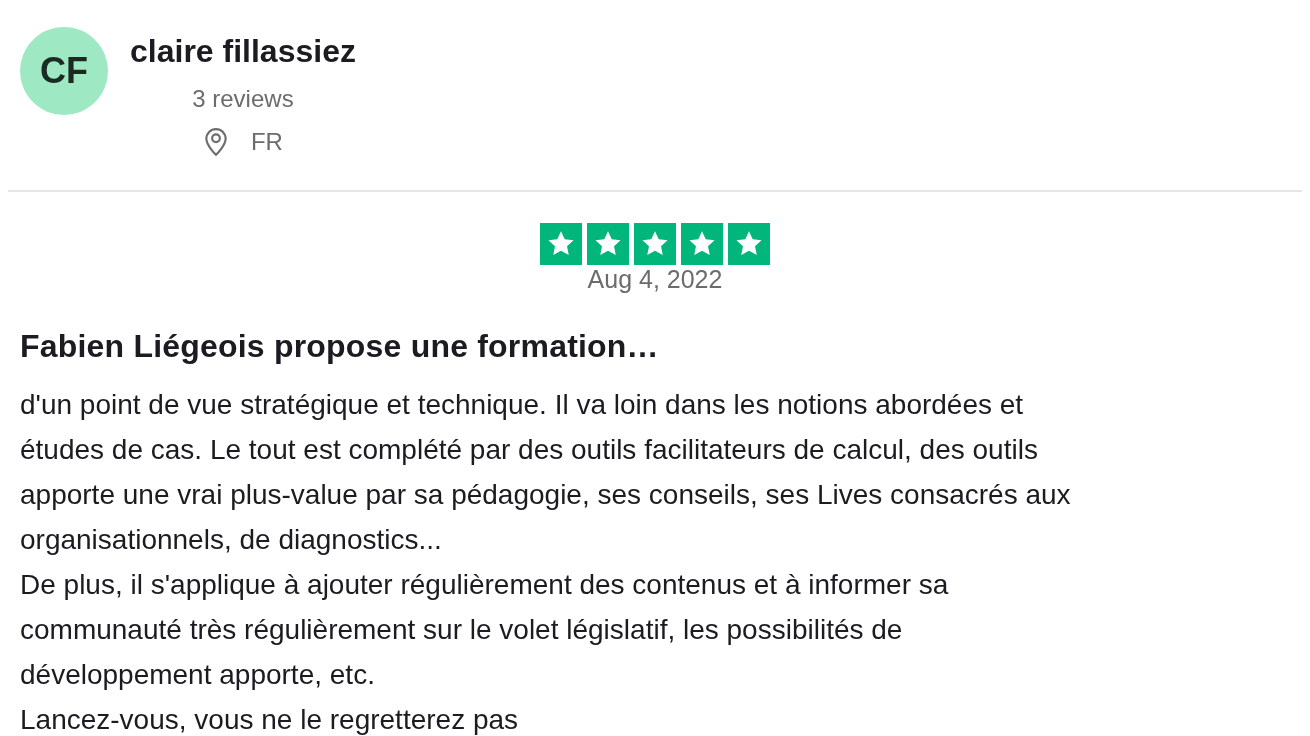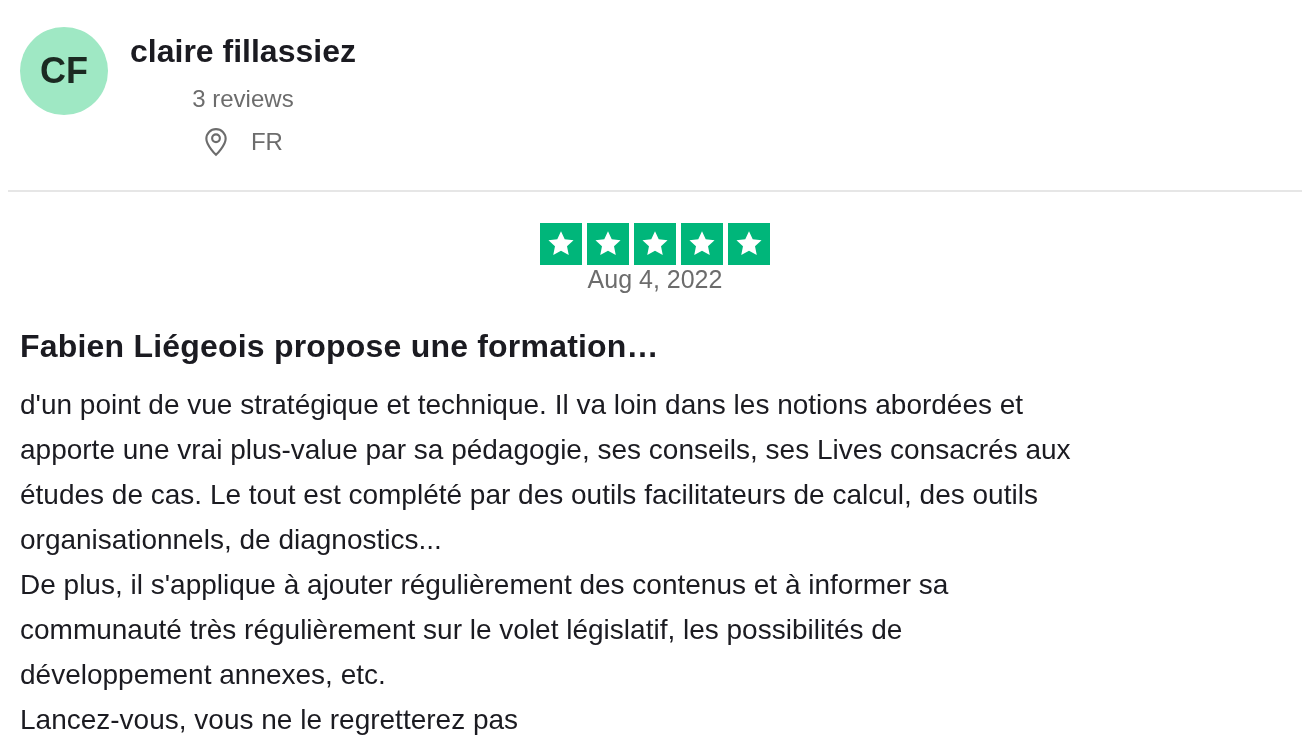--- a/index.html
+++ b/index.html
@@ -114,22 +114,22 @@
           </svg>
         </div>
       </div>
     <div class="date">Aug 4, 2022</div>
   </div>
 
   <h2 class="title">Fabien Liégeois propose une formation…</h2>
 
   <div class="review-body">
     <div class="body-line">d'un point de vue stratégique et technique. Il va loin dans les notions abordées et</div>
+    <div class="body-line">études de cas. Le tout est complété par des outils facilitateurs de calcul, des outils</div>
     <div class="body-line">apporte une vrai plus-value par sa pédagogie, ses conseils, ses Lives consacrés aux</div>
-    <div class="body-line">études de cas. Le tout est complété par des outils facilitateurs de calcul, des outils</div>
     <div class="body-line">organisationnels, de diagnostics...</div>
     <div class="body-line">De plus, il s'applique à ajouter régulièrement des contenus et à informer sa</div>
     <div class="body-line">communauté très régulièrement sur le volet législatif, les possibilités de</div>
-    <div class="body-line">développement annexes, etc.</div>
+    <div class="body-line">développement apporte, etc.</div>
     <div class="body-line">Lancez-vous, vous ne le regretterez pas</div>
   </div>
 
 </div>
 
 </body></html>

